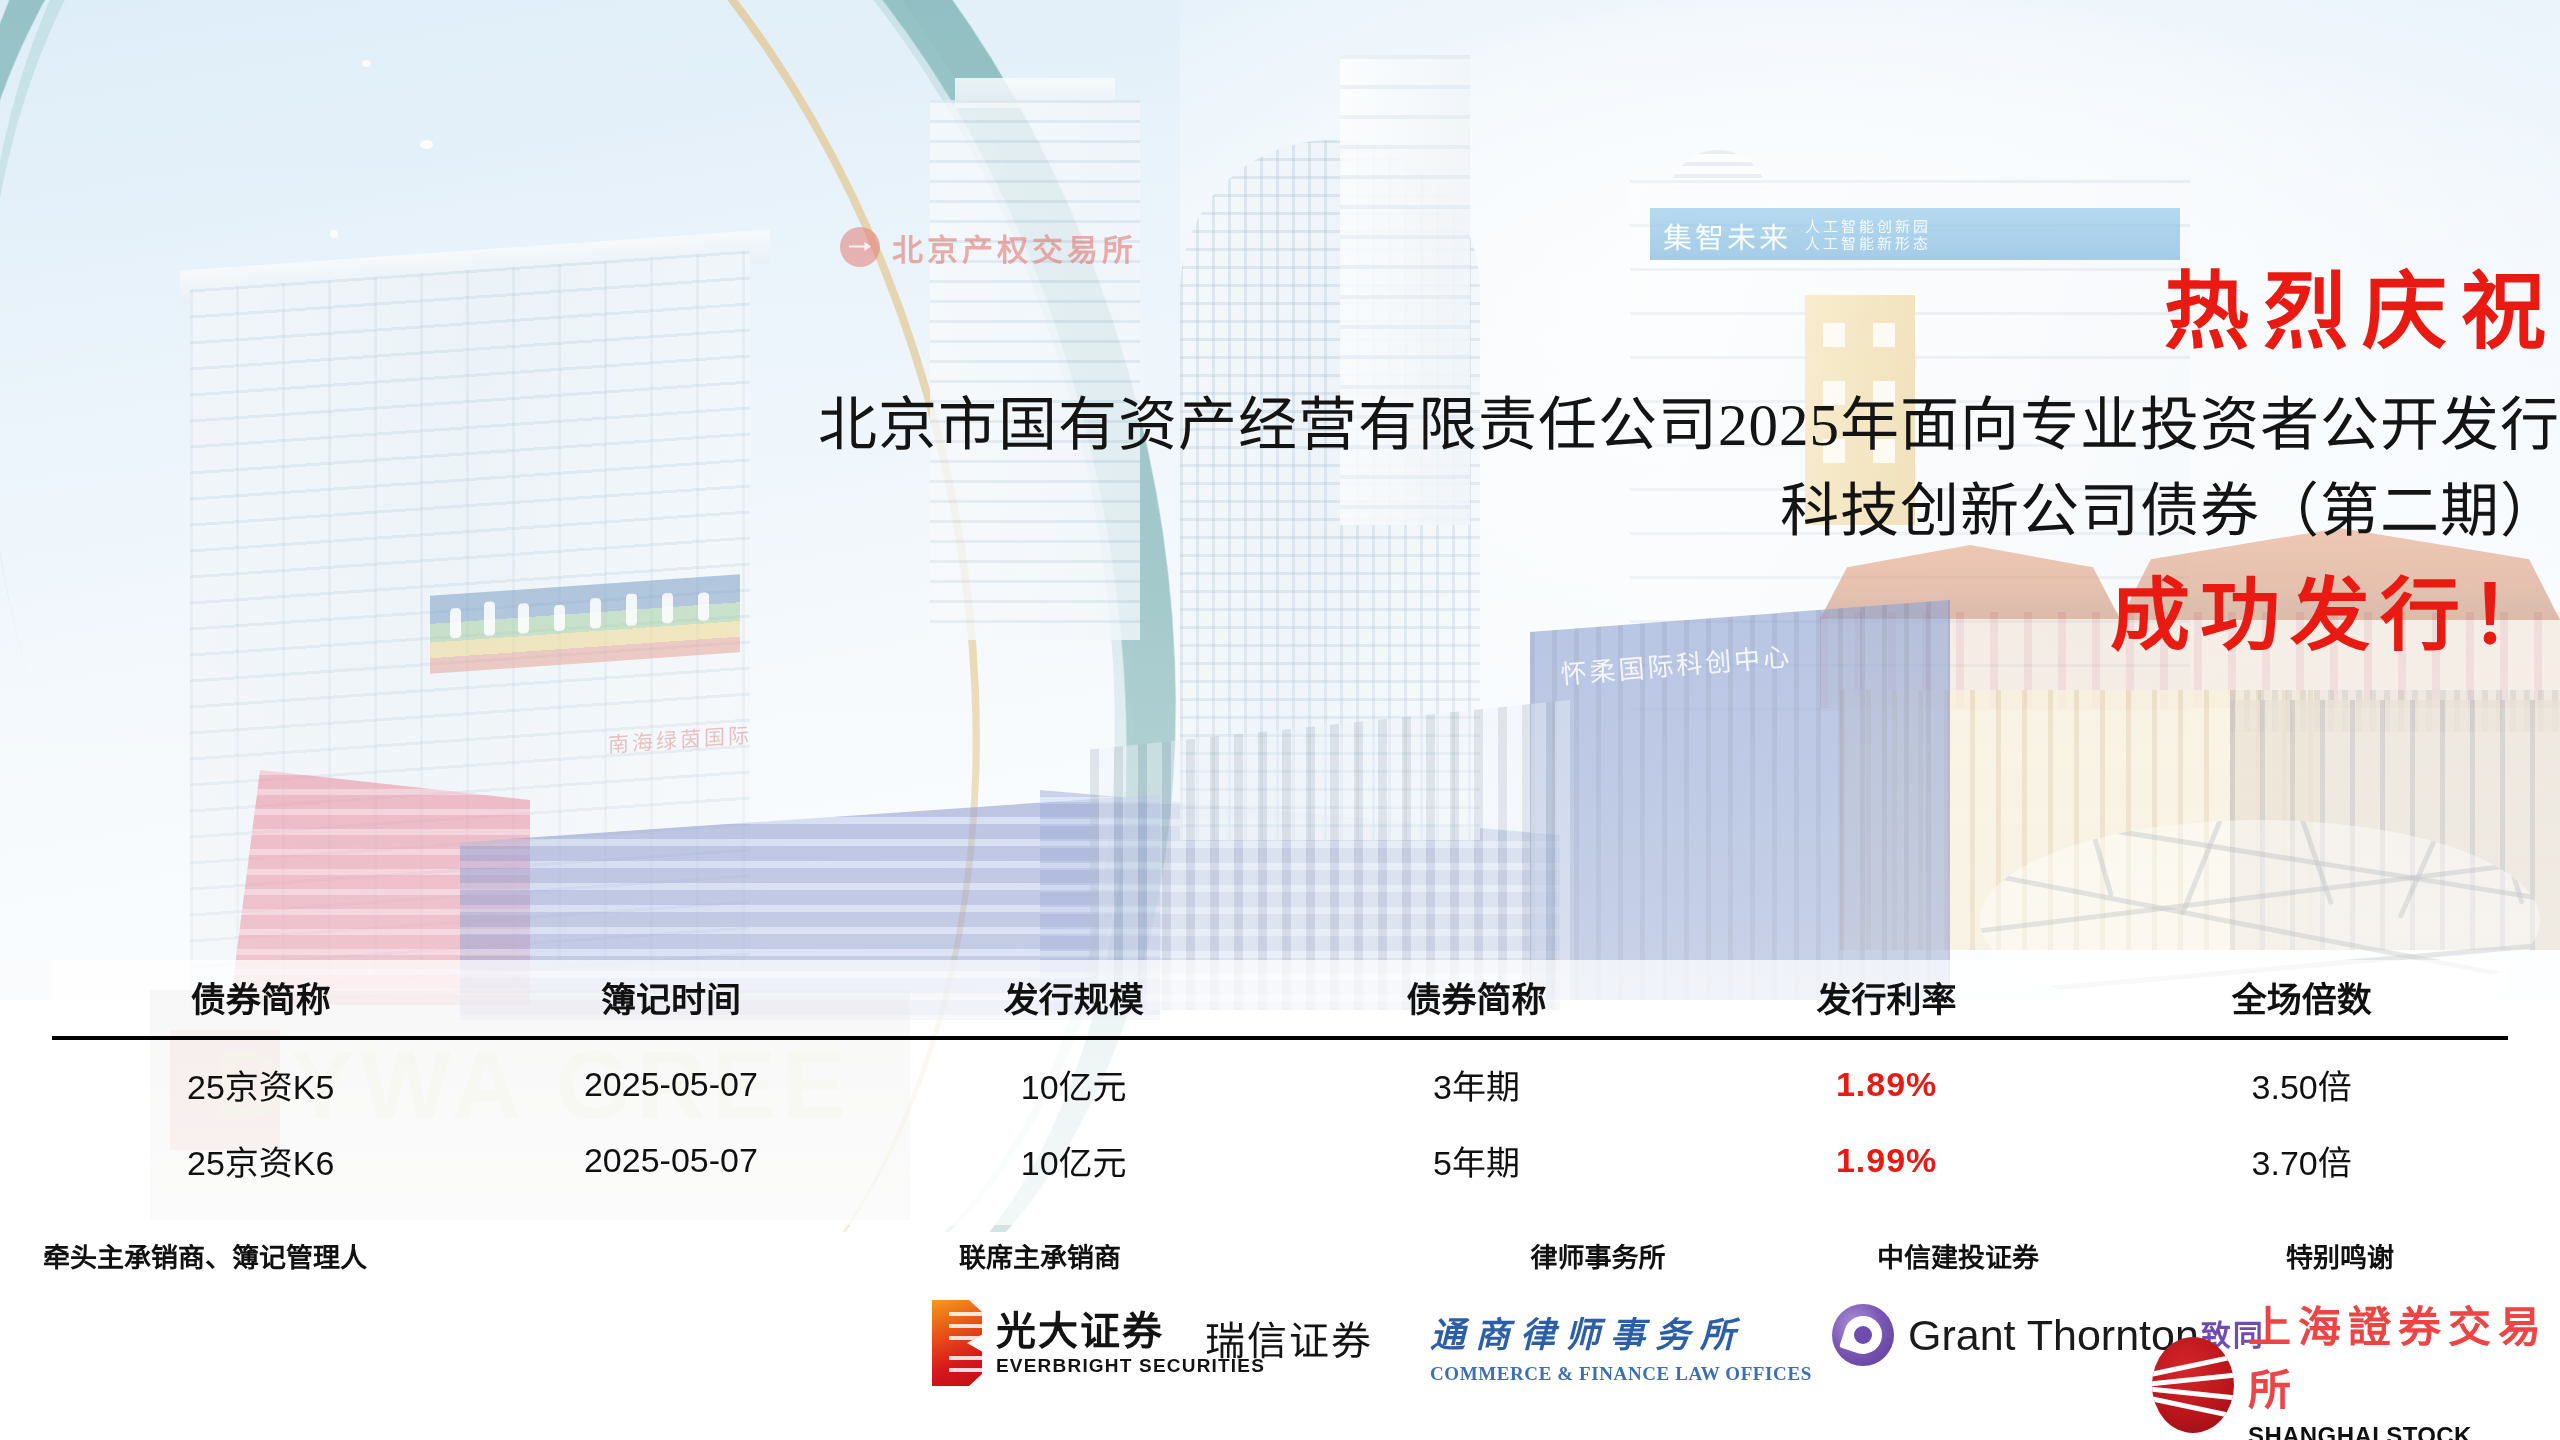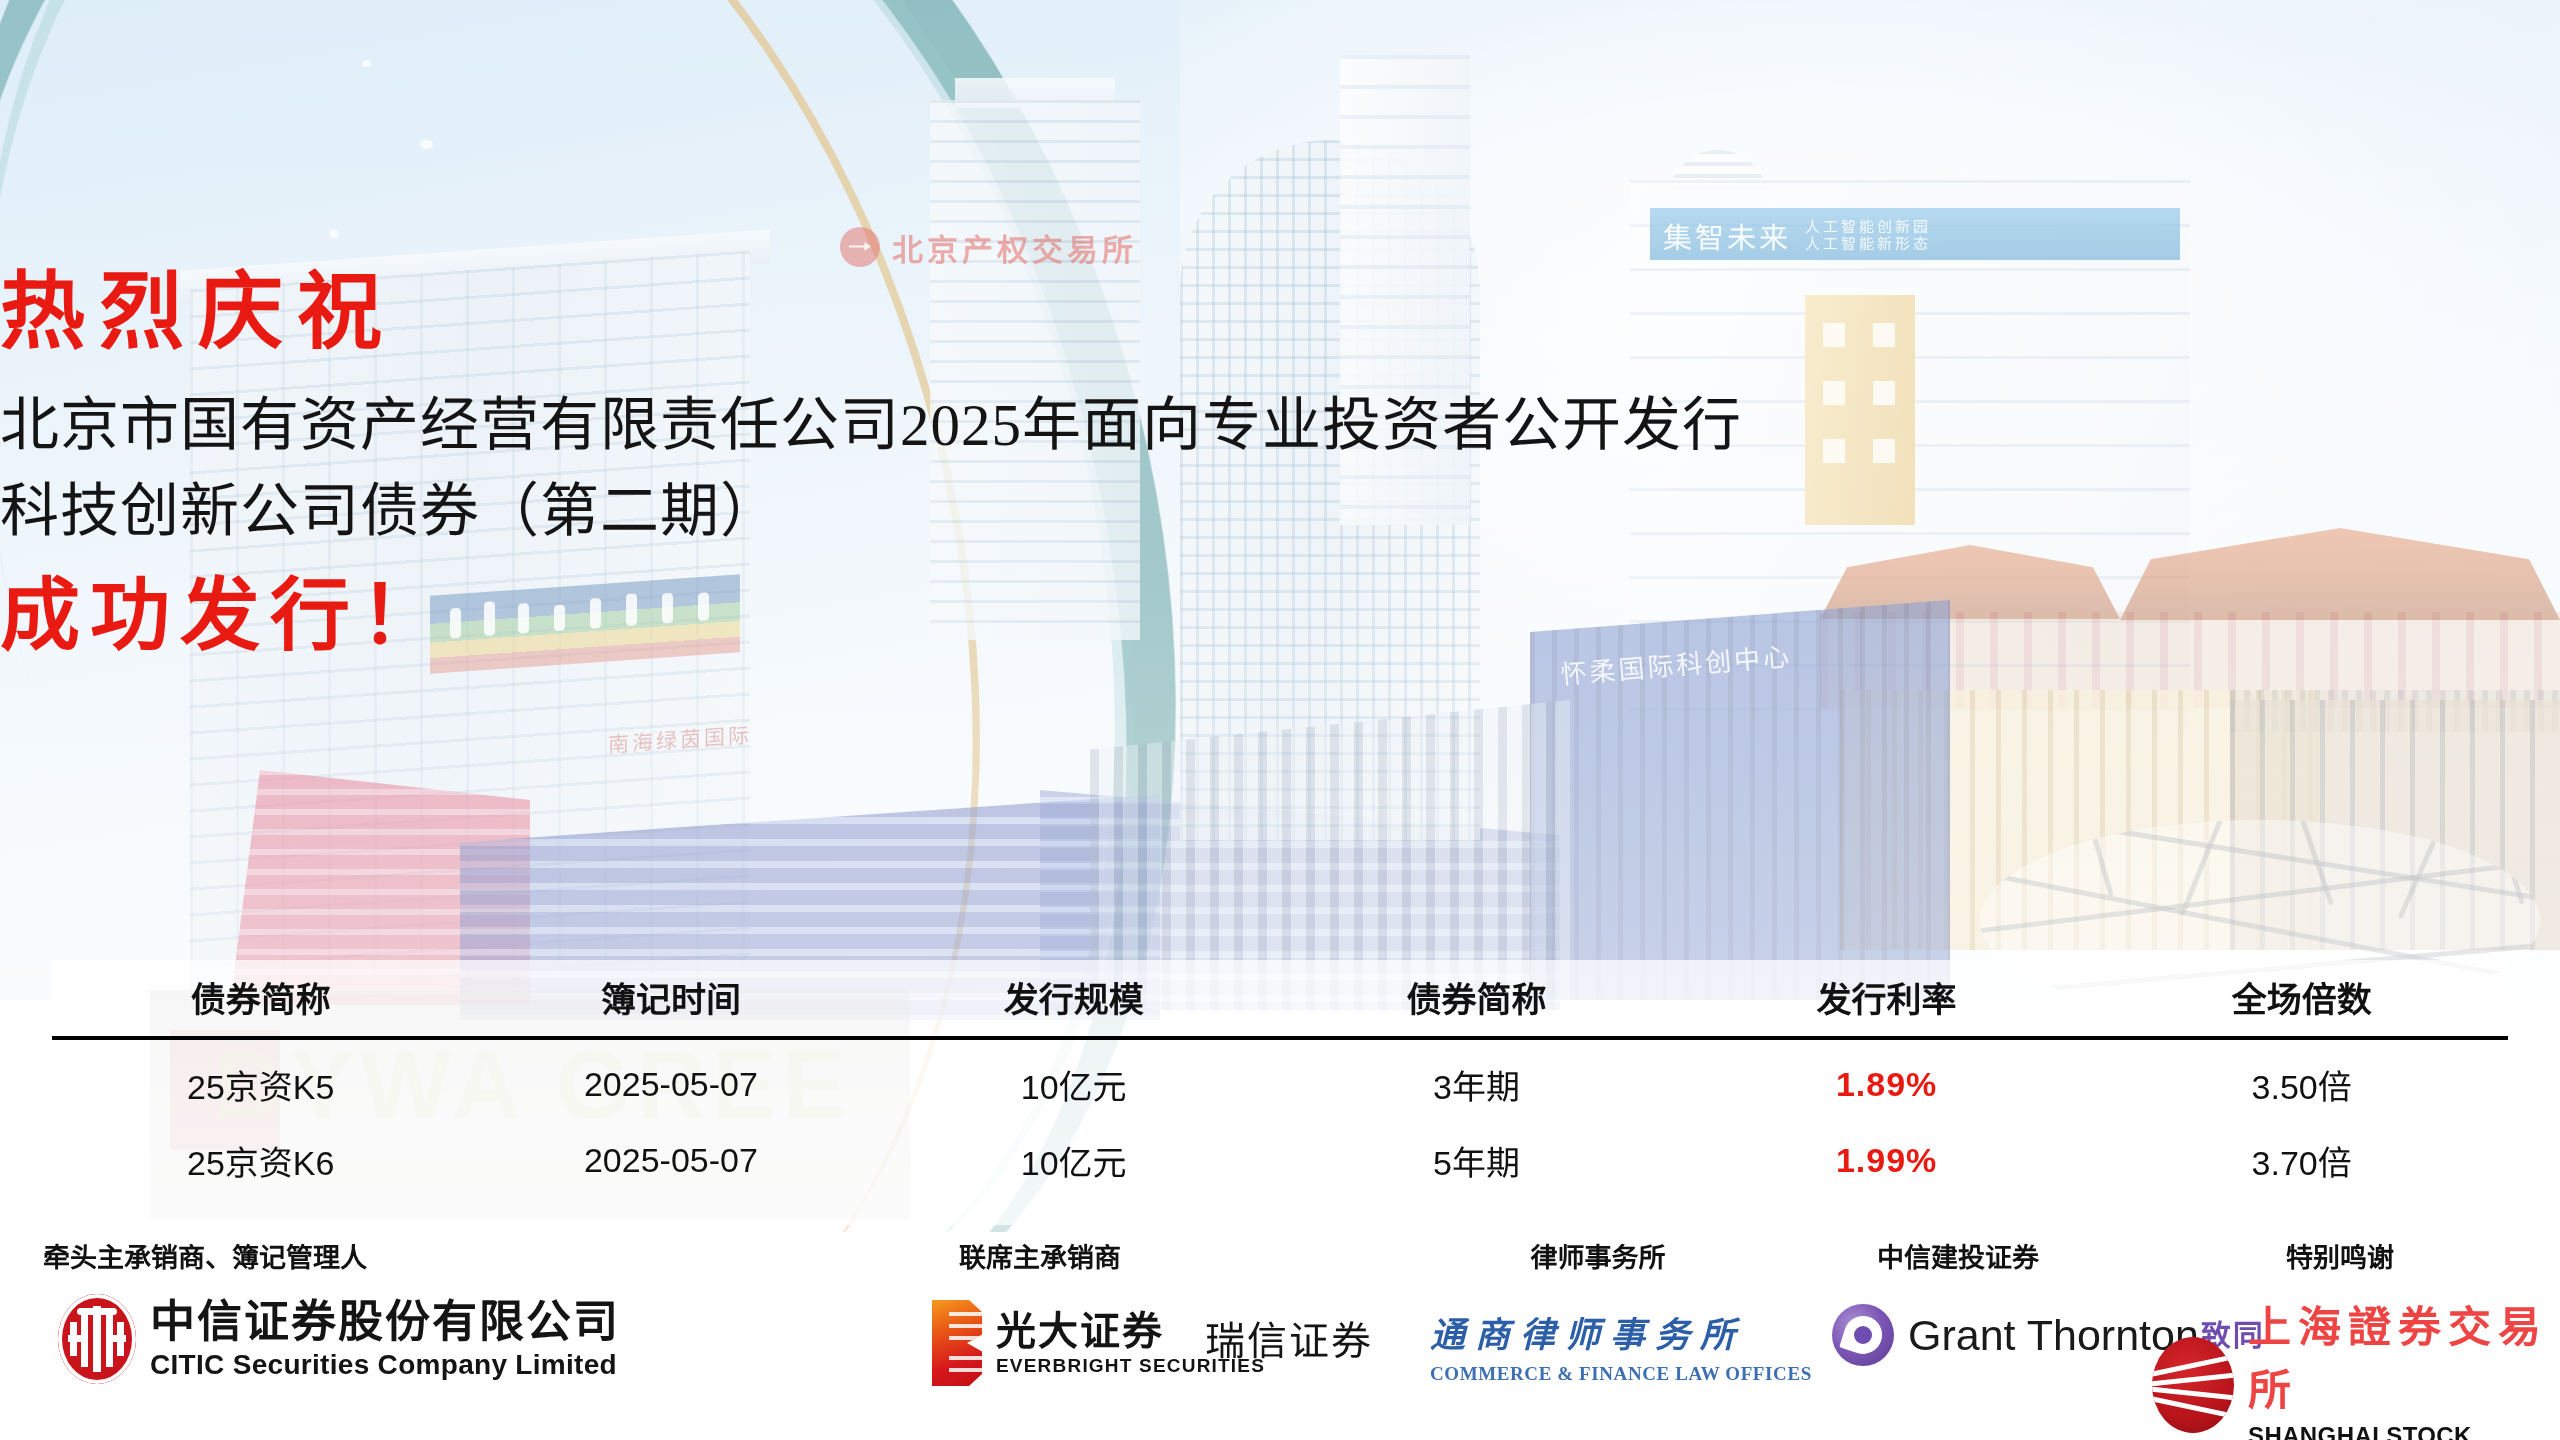--- a/index.html
+++ b/index.html
@@ -290,21 +290,21 @@
     position:absolute; inset:0;
     background:linear-gradient(180deg,
       rgba(255,255,255,.30) 0%,
       rgba(255,255,255,.38) 40%,
       rgba(255,255,255,.56) 70%,
       rgba(255,255,255,.70) 88%,
       rgba(255,255,255,.82) 100%);
   }
 
   
-  .headline { position:absolute; left:0; top:268px; width:2560px; text-align:left; }
+  .headline { position:absolute; left:0; top:268px; width:2560px; text-align:right; }
   .hl-top {
     font-family:"Liberation Serif","DejaVu Serif",serif;
     font-weight:700; font-size:85px; letter-spacing:14px;
     color:#e81a12; line-height:1.05;
   }
   .hl-main {
     font-family:"Liberation Serif","DejaVu Serif",serif;
     font-size:59px; letter-spacing:1px; color:#141414;
     line-height:1.38; margin-top:28px; font-weight:400;
   }
@@ -577,35 +577,20 @@
     <div class="f-labels">
       <div class="f-lab" style="left:205px;">牵头主承销商、簿记管理人</div>
       <div class="f-lab" style="left:1040px;">联席主承销商</div>
       <div class="f-lab" style="left:1598px;">律师事务所</div>
       <div class="f-lab" style="left:1958px;">中信建投证券</div>
       <div class="f-lab" style="left:2340px;">特别鸣谢</div>
     </div>
 
     <div class="f-logos">
 
-      <div class="logo" style="left:58px;top:18px;">
-        <span class="citic-mark">
-          <i class="cm-arcT"></i>
-            <i class="cm-l"></i>
-            <i class="cm-r"></i>
-          <i class="cm-l2"></i>
-            <i class="cm-r2"></i>
-            <i class="cm-bl"></i>
-            <i class="cm-br"></i>
-        </span>
-        <span style="display:flex;flex-direction:column;gap:4px;">
-          <span class="logo-cn" style="font-size:45px;letter-spacing:2px;">中信证券股份有限公司</span>
-          <span class="logo-en" style="font-size:28px;">CITIC Securities Company Limited</span>
-        </span>
-      </div>
 
 
       <div class="logo" style="left:932px;top:24px;">
         <span class="eb-mark">
           <i style="top:12px;"></i>
             <i style="top:24px;"></i>
             <i style="top:36px;"></i>
           <i style="top:56px;"></i>
             <i style="top:68px;"></i>
         </span>

